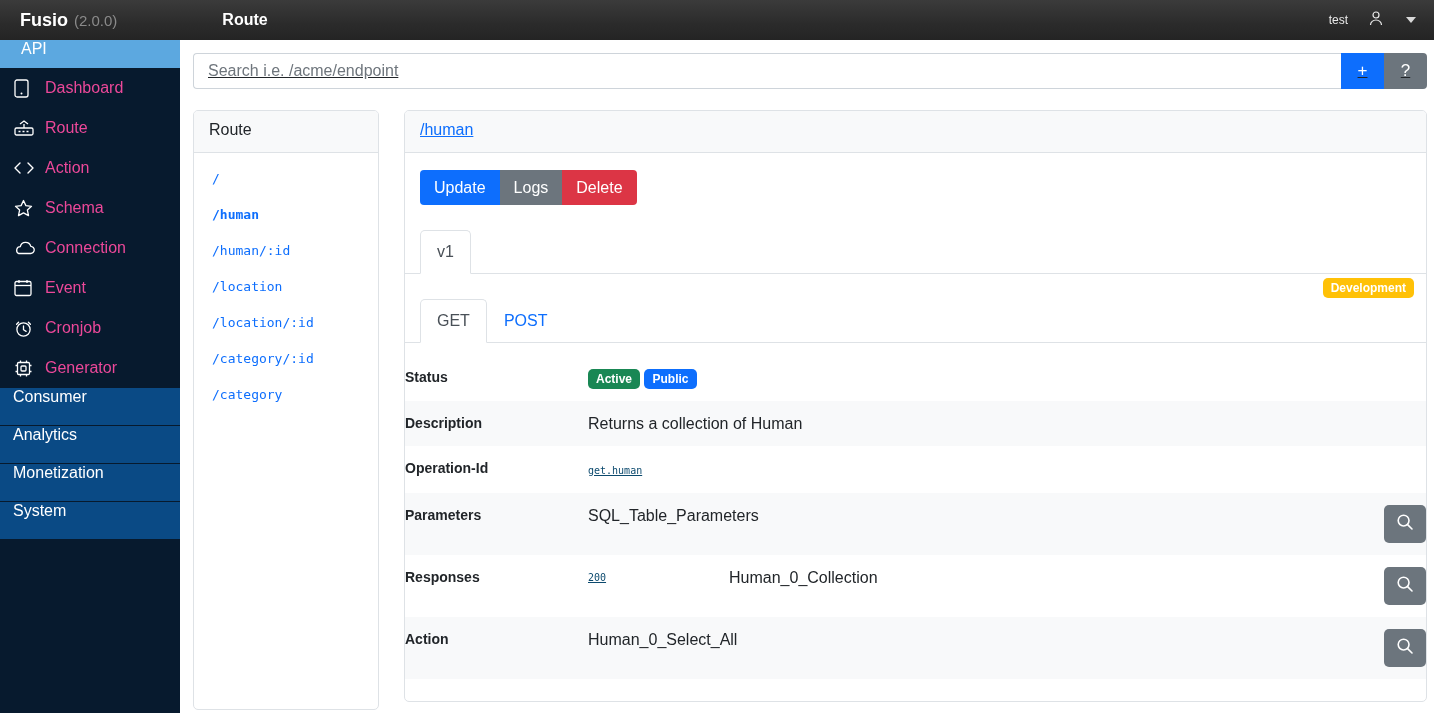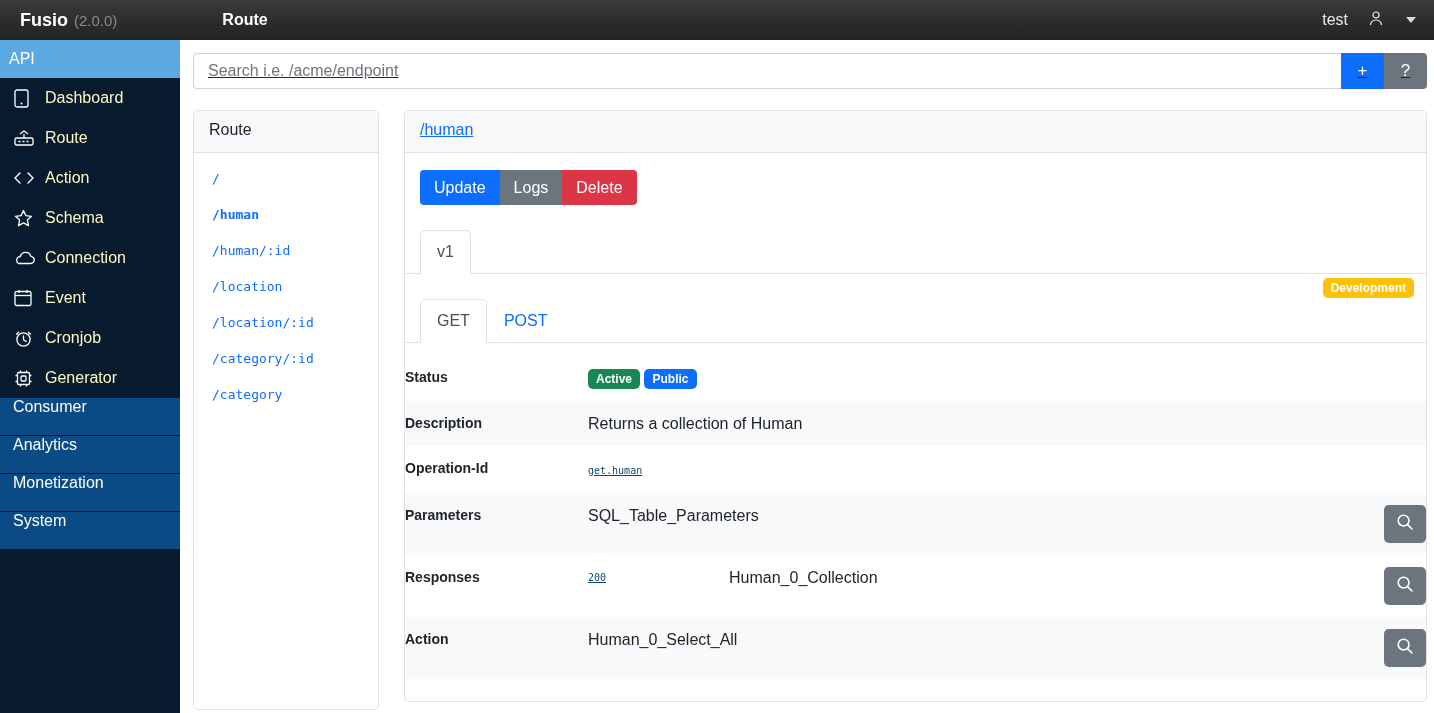--- a/index.html
+++ b/index.html
@@ -20,41 +20,41 @@
     display: flex; align-items: center;
     color: #ffffff;
     position: relative;
   }
   .brand { margin-left: 20px; display: flex; align-items: baseline; }
   .brand-name { font-size: 18px; font-weight: bold; color: #ffffff; text-align: center; }
   .brand-version { font-size: 15px; color: #8a8a8a; margin-left: 6px; }
   .page-title { margin-left: 105px; font-size: 16px; font-weight: bold; color: #fff; }
   .navbar-right {
     position: absolute; right: 18px; top: 0; height: 40px;
-    display: flex; align-items: center; gap: 20px; color: #e9e9e9; font-size: 16px;
+    display: flex; align-items: center; gap: 20px; color: #e9e9e9; font-size: 12px;
   }
   .caret-down {
     width: 0; height: 0; border-left: 5px solid transparent;
     border-right: 5px solid transparent; border-top: 6px solid #d9d9d9;
     margin-left: 2px;
   }
 
   
   .layout { display: flex; height: 673px; }
 
   
   .sidebar { width: 180px; background: #071a2e; flex: 0 0 180px; }
   .side-head {
-    height: 38px; display: flex; align-items: center;
-    padding-left: 9px; color: #ffffff; font-size: 16px;
+    height: 28px; display: flex; align-items: flex-start;
+    padding-left: 21px; color: #ffffff; font-size: 16px;
   }
   .side-head.api { background: #5ca8e0; }
   .side-item {
     height: 40px; display: flex; align-items: center;
-    padding-left: 14px; color: #fef9c3; font-size: 16px;
+    padding-left: 14px; color: #ec4899; font-size: 16px;
   }
   .side-item .ico { width: 22px; height: 20px; display: inline-flex; align-items: center; justify-content: flex-start; margin-right: 9px; }
   .side-item .ico svg { display: block; }
   .side-section {
     height: 38px; display: flex; align-items: flex-start; padding-left: 13px;
     background: #0a4a85; color: #ffffff; font-size: 16px;
     border-bottom: 1px solid #071a2e;
   }
 
   

